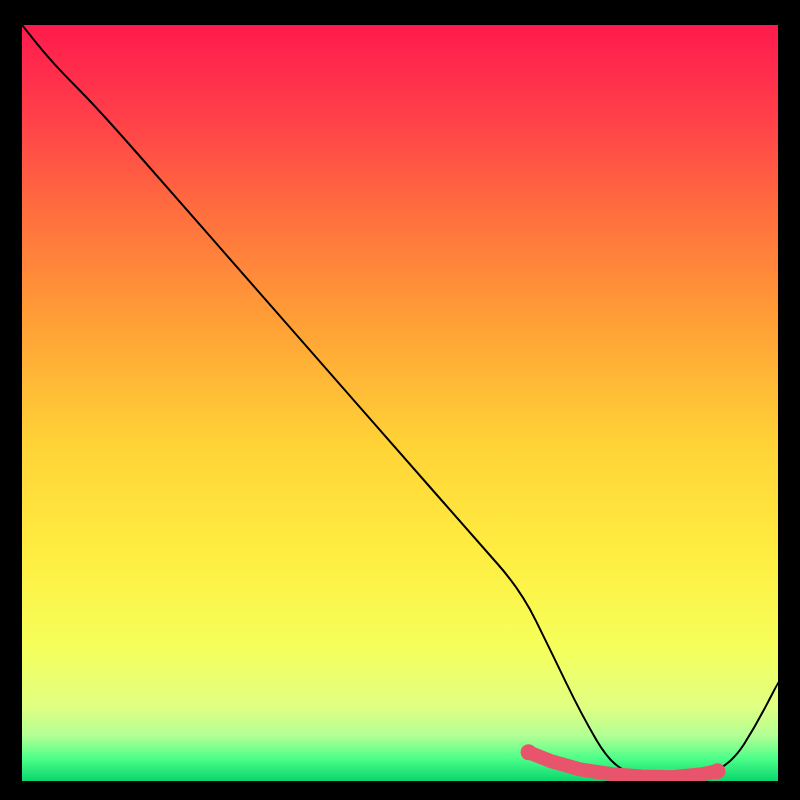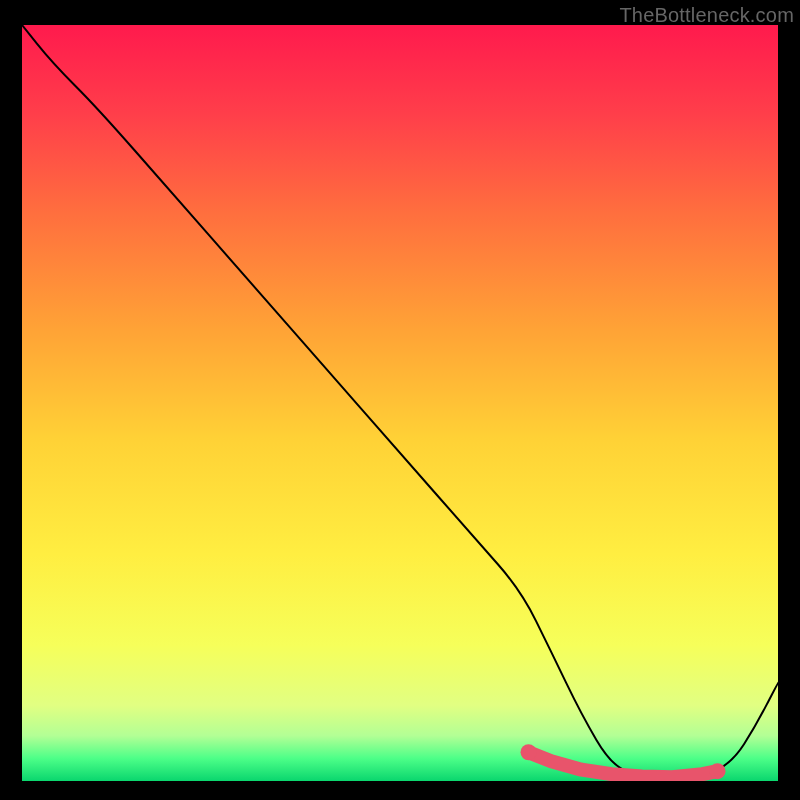--- a/index.html
+++ b/index.html
@@ -36,21 +36,20 @@
   .plot svg {
     display: block;
     width: 756px;
     height: 756px;
   }
 </style>
 </head>
 <body>
 
 <div class="container">
-  <div class="watermark">TheBottleneck.com</div>
 
   <div class="plot">
     <svg id="chart-svg" viewBox="0 0 756 756" preserveAspectRatio="none">
       <defs>
         <linearGradient id="bg-grad" x1="0" y1="0" x2="0" y2="1">
             <stop offset="0.00%" stop-color="#ff1a4d"></stop>
             <stop offset="12.00%" stop-color="#ff3f4a"></stop>
             <stop offset="25.00%" stop-color="#ff6f3e"></stop>
             <stop offset="40.00%" stop-color="#ffa236"></stop>
             <stop offset="55.00%" stop-color="#ffd236"></stop>

